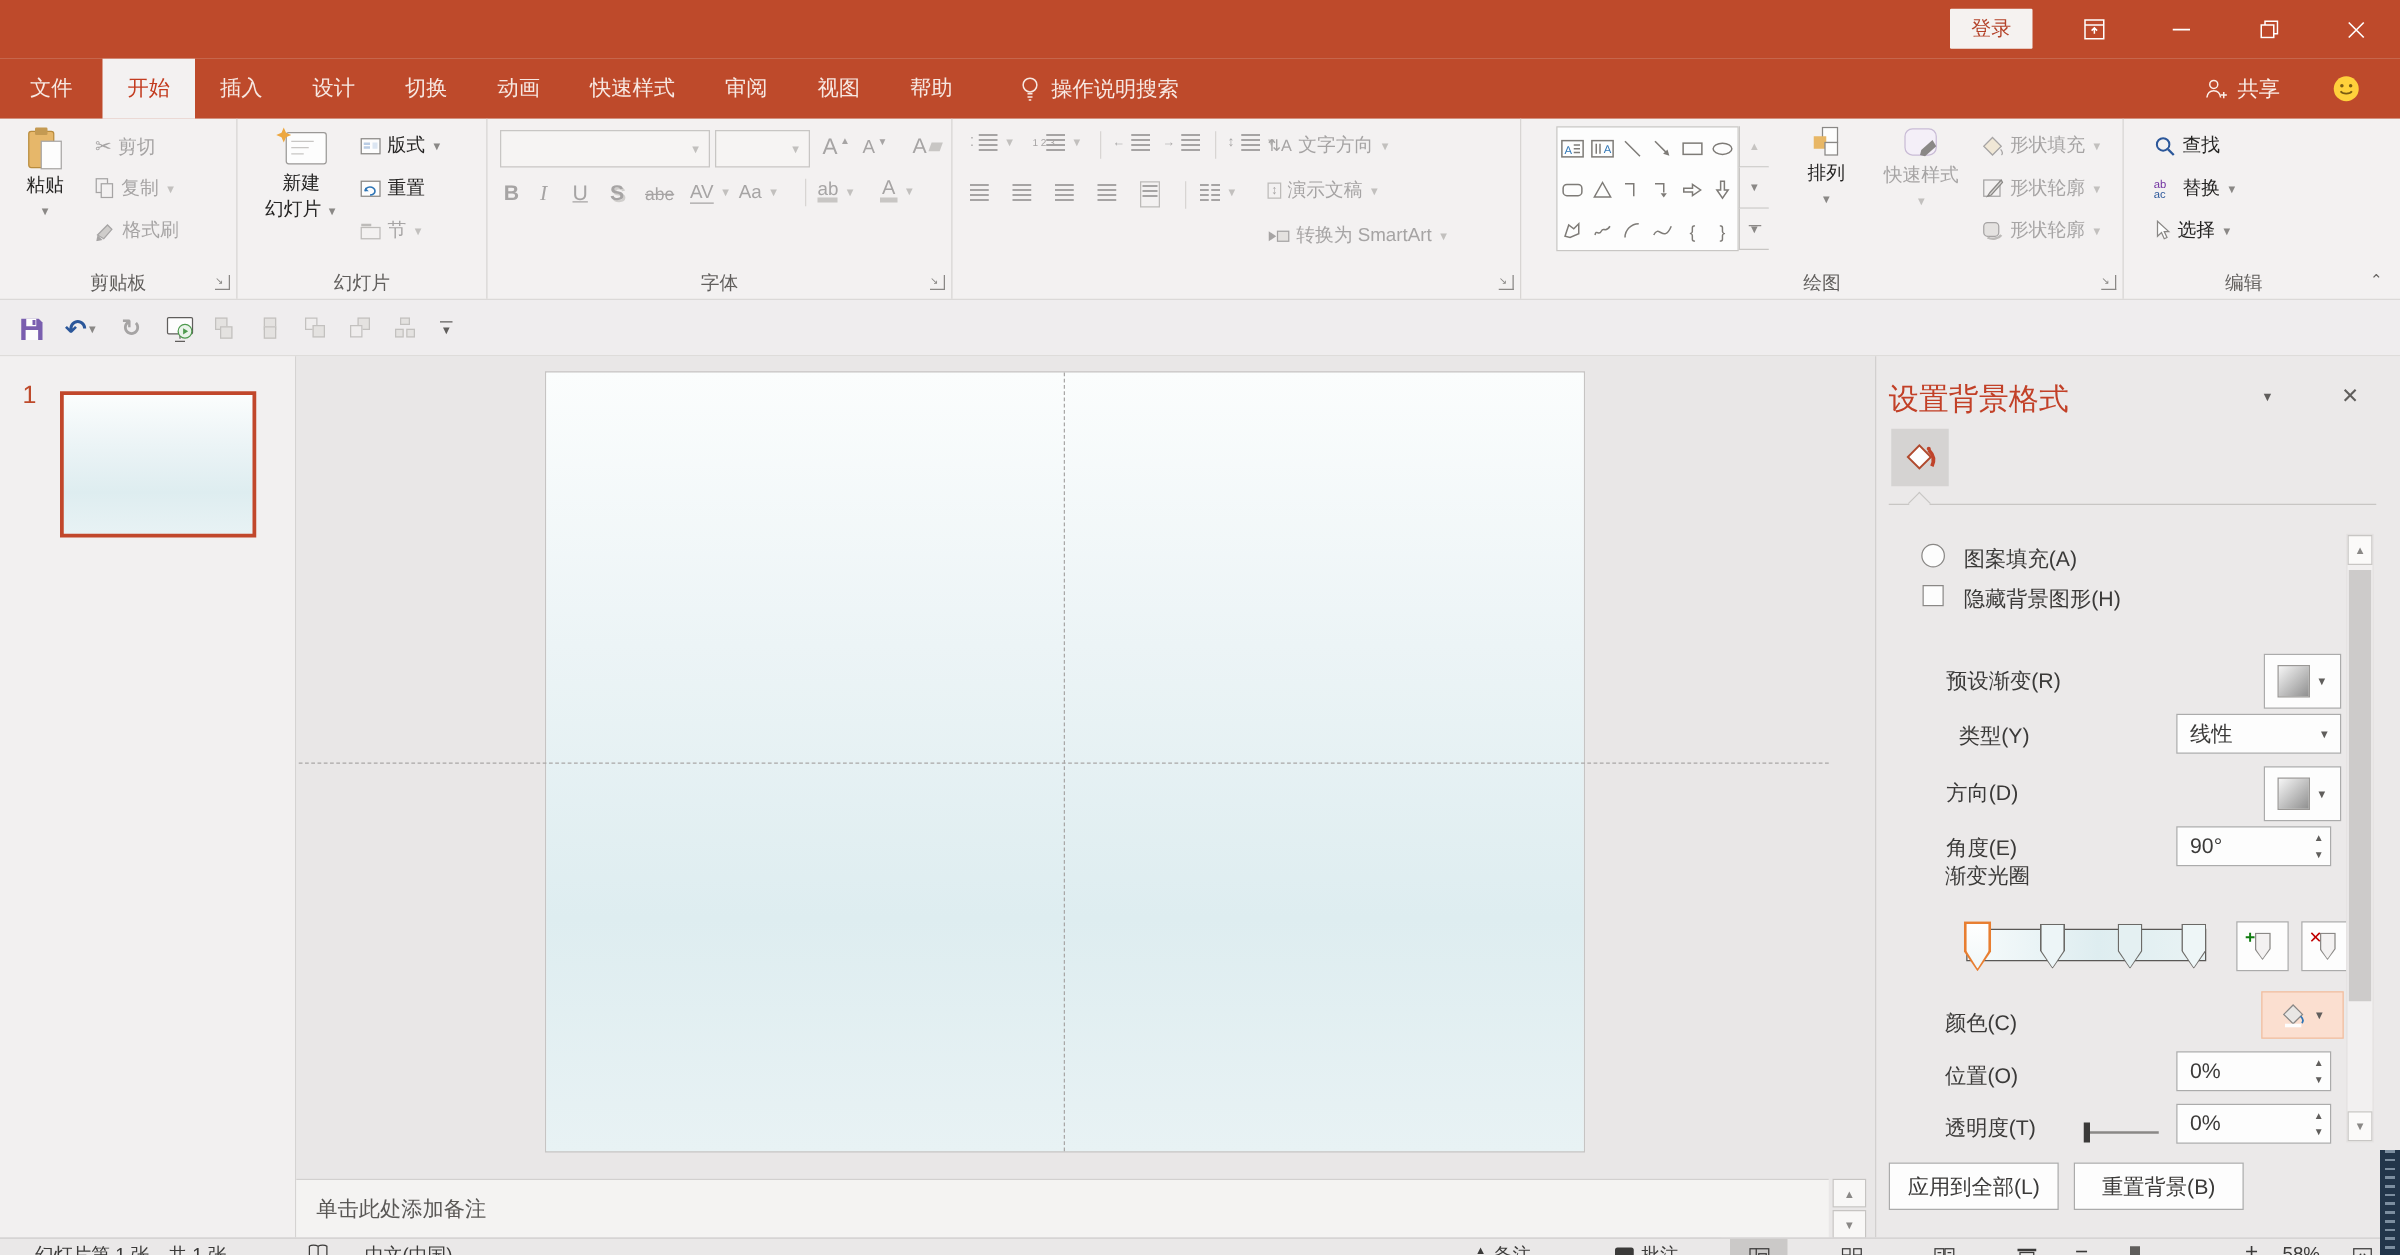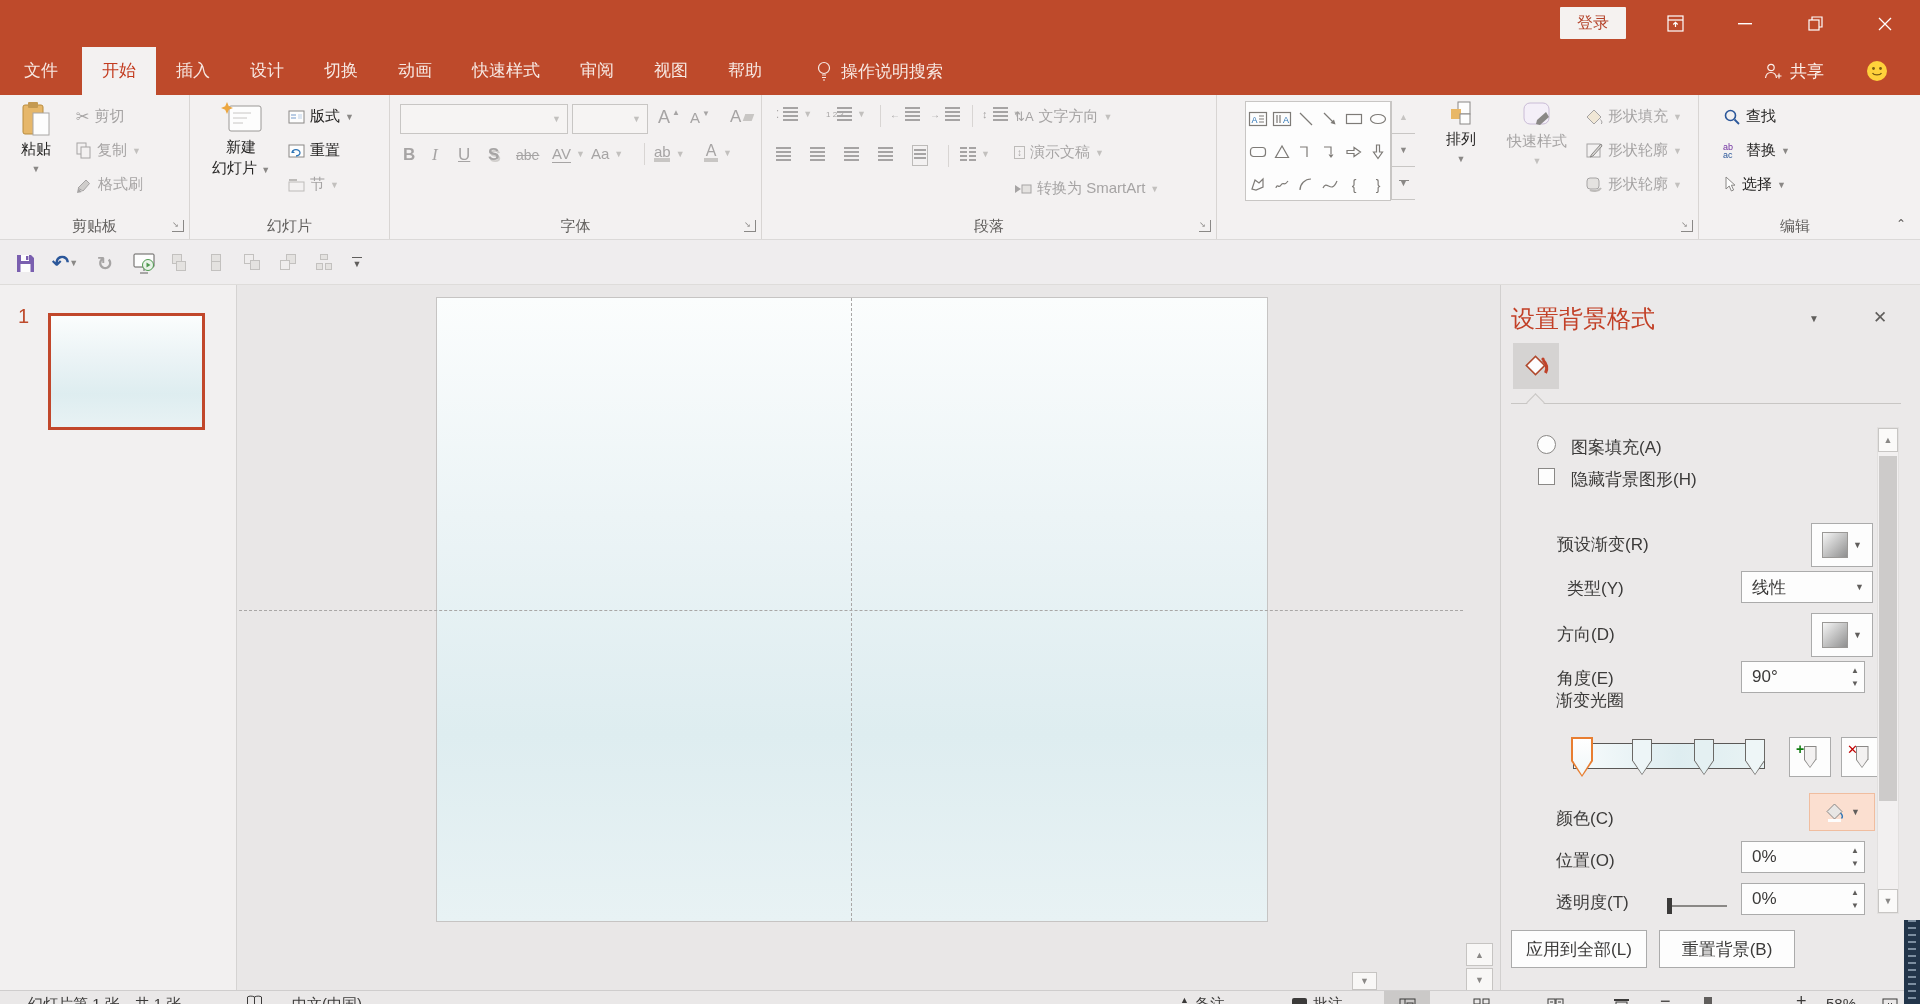--- a/index.html
+++ b/index.html
@@ -311,21 +311,20 @@
           <span class="car d">▼</span>
         </div>
       <div class="sb dis" style="left:252px;top:84px">
           <svg width="18" height="14" viewBox="0 0 18 14">
             <path d="M1 3l6 4-6 4z" fill="#A6A4A4"></path>
             <rect x="8" y="3" width="9" height="8" fill="#E4E2E0" stroke="#A6A4A4"></rect>
           </svg>
           <span>转换为 SmartArt</span>
           <span class="car d">▼</span>
         </div>
-      <div class="glabel">段落</div>
       <div class="launch">↘</div>
     </div>
 
     <div class="grp" style="width:482px">
       <div style="position:absolute;left:28px;top:6px;width:146px;height:100px;background:#FDFDFD;border:1px solid #C8C6C4;display:flex;flex-wrap:wrap">
         <span class="cell">
             <svg width="20" height="20" viewBox="0 0 20 20">
               <rect x="1.5" y="3.5" width="17" height="13"></rect>
               <path d="M11 7h5M11 10h5M11 13h5"></path>
               <text x="3.5" y="14" font-size="9" stroke="none" fill="#2E75B6">A</text>
@@ -452,20 +451,21 @@
         <span class="car d">▼</span>
       </div>
       <div class="sb dis" style="left:368px;top:80px">
         <svg width="18" height="17" viewBox="0 0 18 17">
             <rect x="2" y="2" width="12" height="11" rx="3" fill="#E4E2E0" stroke="#A6A4A4"></rect>
             <path d="M5 14c4 2 9 1 11-2" stroke="#BDBBB9" fill="none" stroke-width="2"></path>
           </svg>
         <span>形状轮廓</span>
         <span class="car d">▼</span>
       </div>
+      <div class="glabel">绘图</div>
       <div class="launch">↘</div>
     </div>
 
     <div class="grp" style="width:192px;border-right:none">
       <div class="sb" style="left:24px;top:12px">
         <svg width="18" height="18" viewBox="0 0 18 18">
             <circle cx="7.5" cy="7.5" r="5" fill="none" stroke="#2B579A" stroke-width="1.6"></circle>
             <path d="M11.5 11.5L16 16" stroke="#2B579A" stroke-width="1.8"></path>
           </svg>
         <span>查找</span>
@@ -558,20 +558,23 @@
 
   <div class="canvas">
     <div class="slide"></div>
     <div class="guideh"></div>
     <div class="guidev"></div>
     <div class="scrbtn" style="left:1229px;top:658px">▲</div>
     <div class="scrbtn" style="left:1229px;top:683px">▼</div>
     <div class="scrbtn" style="left:1115px;top:687px;width:25px;height:18px">▼</div>
   </div>
 
+  <div class="notes">
+    <div class="notestext">单击此处添加备注</div>
+  </div>
 
   <div class="panel">
     <div class="ptitle">设置背景格式</div>
     <div style="position:absolute;left:308px;top:28px;font-size:10px;color:#605E5C">▼</div>
     <div style="position:absolute;left:372px;top:22px;font-size:17px;color:#605E5C">✕</div>
     <div style="position:absolute;left:12px;top:58px;width:46px;height:46px;background:#D5D3D2;display:flex;align-items:center;justify-content:center">
       <svg width="32" height="32" viewBox="0 0 32 32">
           <rect x="9" y="9" width="13" height="13" transform="rotate(45 15.5 15.5)" fill="#FDFDFD" stroke="#B04A2E" stroke-width="1.6"></rect>
           <path d="M23 10c4 4 5 8 2.5 13" stroke="#C0432A" stroke-width="3" fill="none"></path>
           <circle cx="23" cy="9" r="1.6" fill="#C0432A"></circle>

